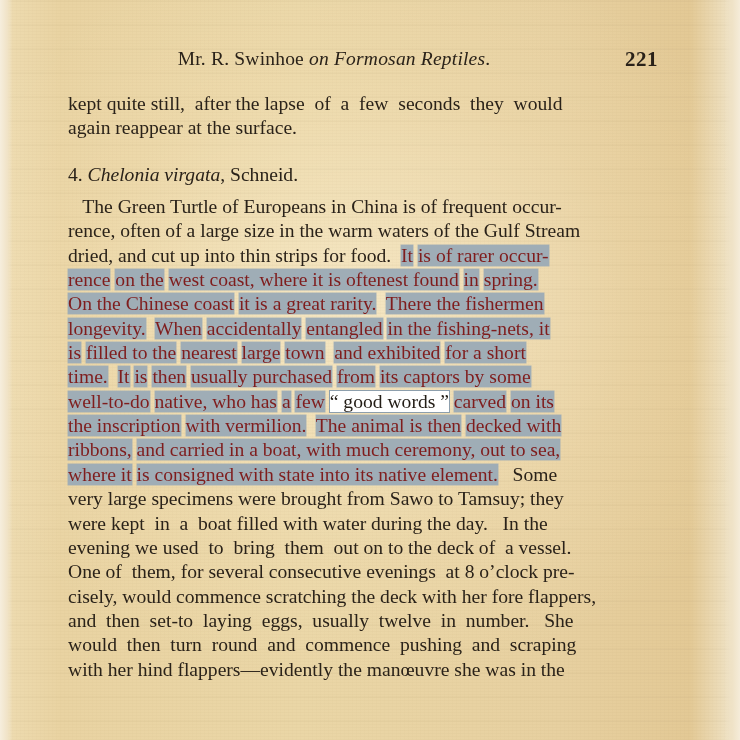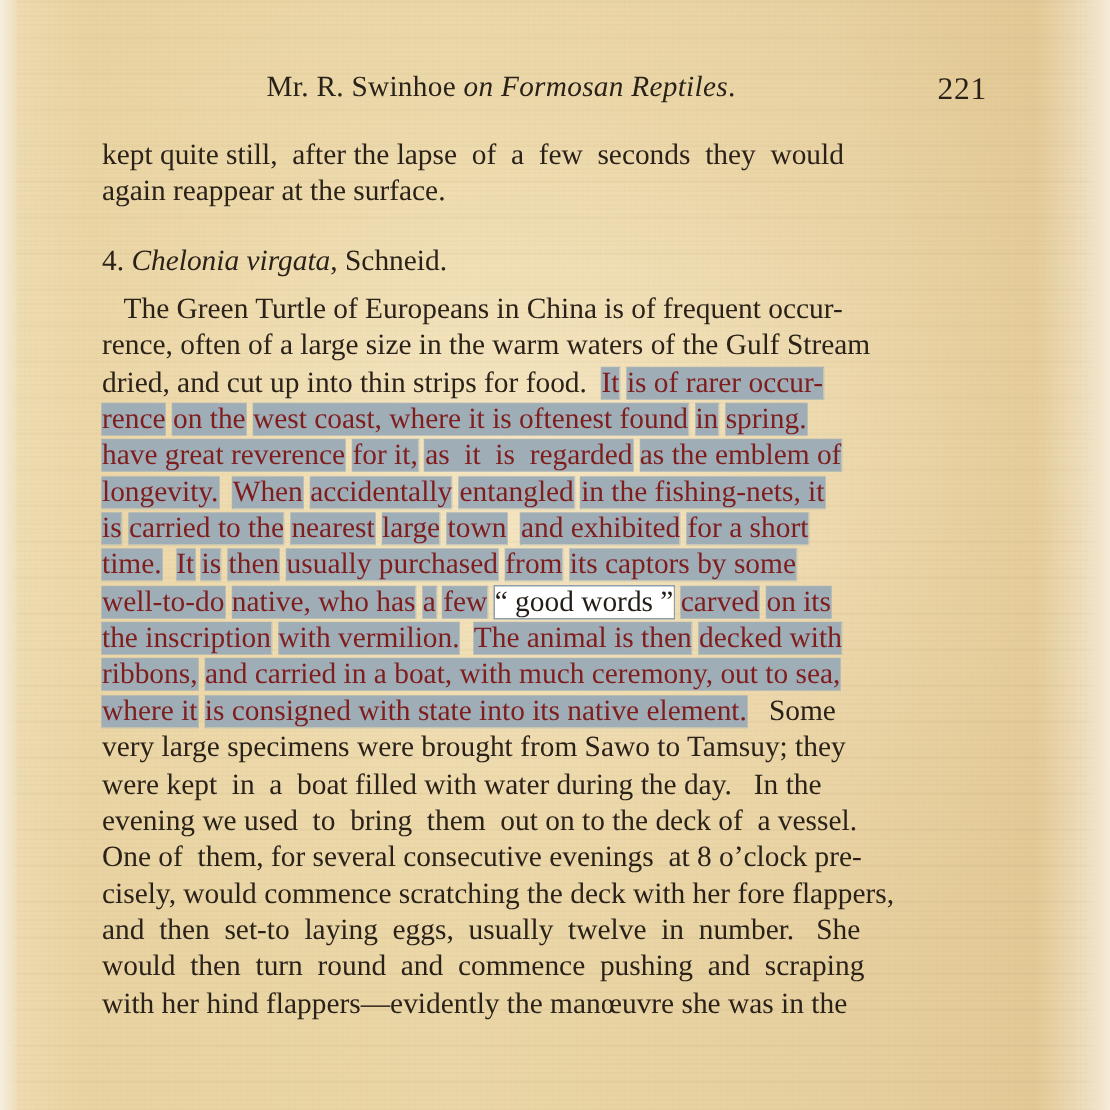--- a/index.html
+++ b/index.html
@@ -73,21 +73,21 @@
     text-align: center;
     padding-right: 56px;
     white-space: nowrap;
   }
   .rh-title .ital { }
   .page-number {
     position: absolute;
     right: -2px;
     top: -1px;
     font-size: 21px;
-    font-weight: 400;
+    font-weight: 700;
     letter-spacing: 0.5px;
   }
 
   
   .textblock {
     position: absolute;
     left: 68px;
     top: 92px;
     width: 590px;
     font-size: 19.6px;
@@ -160,23 +160,23 @@
 
       <div class="line centered"><span>4. </span><span class="ital">Chelonia virgata</span><span>, Schneid.</span></div>
 
       <div class="head-gap-bottom"></div>
 
       <div id="para-body">
           <div class="line"><span>   The Green Turtle of Europeans in China is of frequent occur-</span></div>
           <div class="line"><span>rence, often of a large size in the warm waters of the Gulf Stream</span></div>
           <div class="line"><span>dried, and cut up into thin strips for food.  </span><span class="hl">It</span><span> </span><span class="hl">is of rarer occur-</span></div>
           <div class="line"><span class="hl">rence</span><span> </span><span class="hl">on the</span><span> </span><span class="hl">west coast, where it is oftenest found</span><span> </span><span class="hl">in</span><span> </span><span class="hl">spring.</span></div>
-          <div class="line"><span class="hl">have great reverence</span><span> </span><span class="hl">for it,</span><span> </span><span class="hl">as  it  is  regarded</span><span> </span><span class="hl">as the emblem of</span></div>
+          <div class="line"><span class="hl">On the Chinese coast</span><span> </span><span class="hl">it is a great rarity.</span><span>  </span><span class="hl">There the fishermen</span></div>
           <div class="line"><span class="hl">longevity.</span><span>  </span><span class="hl">When</span><span> </span><span class="hl">accidentally</span><span> </span><span class="hl">entangled</span><span> </span><span class="hl">in the fishing-nets, it</span></div>
-          <div class="line"><span class="hl">is</span><span> </span><span class="hl">carried to the</span><span> </span><span class="hl">nearest</span><span> </span><span class="hl">large</span><span> </span><span class="hl">town</span><span>  </span><span class="hl">and exhibited</span><span> </span><span class="hl">for a short</span></div>
+          <div class="line"><span class="hl">is</span><span> </span><span class="hl">filled to the</span><span> </span><span class="hl">nearest</span><span> </span><span class="hl">large</span><span> </span><span class="hl">town</span><span>  </span><span class="hl">and exhibited</span><span> </span><span class="hl">for a short</span></div>
           <div class="line"><span class="hl">time.</span><span>  </span><span class="hl">It</span><span> </span><span class="hl">is</span><span> </span><span class="hl">then</span><span> </span><span class="hl">usually purchased</span><span> </span><span class="hl">from</span><span> </span><span class="hl">its captors by some</span></div>
           <div class="line"><span class="hl">well-to-do</span><span> </span><span class="hl">native, who has</span><span> </span><span class="hl">a</span><span> </span><span class="hl">few</span><span> </span><span class="hl-q">“ good words ”</span><span> </span><span class="hl">carved</span><span> </span><span class="hl">on its</span></div>
           <div class="line"><span class="hl">the inscription</span><span> </span><span class="hl">with vermilion.</span><span>  </span><span class="hl">The animal is then</span><span> </span><span class="hl">decked with</span></div>
           <div class="line"><span class="hl">ribbons,</span><span> </span><span class="hl">and carried in a boat, with much ceremony, out to sea,</span></div>
           <div class="line"><span class="hl">where it</span><span> </span><span class="hl">is consigned with state into its native element.</span><span>   Some</span></div>
           <div class="line"><span>very large specimens were brought from Sawo to Tamsuy; they</span></div>
           <div class="line"><span>were kept  in  a  boat filled with water during the day.   In the</span></div>
           <div class="line"><span>evening we used  to  bring  them  out on to the deck of  a vessel.</span></div>
           <div class="line"><span>One of  them, for several consecutive evenings  at 8 o’clock pre-</span></div>
           <div class="line"><span>cisely, would commence scratching the deck with her fore flappers,</span></div>

